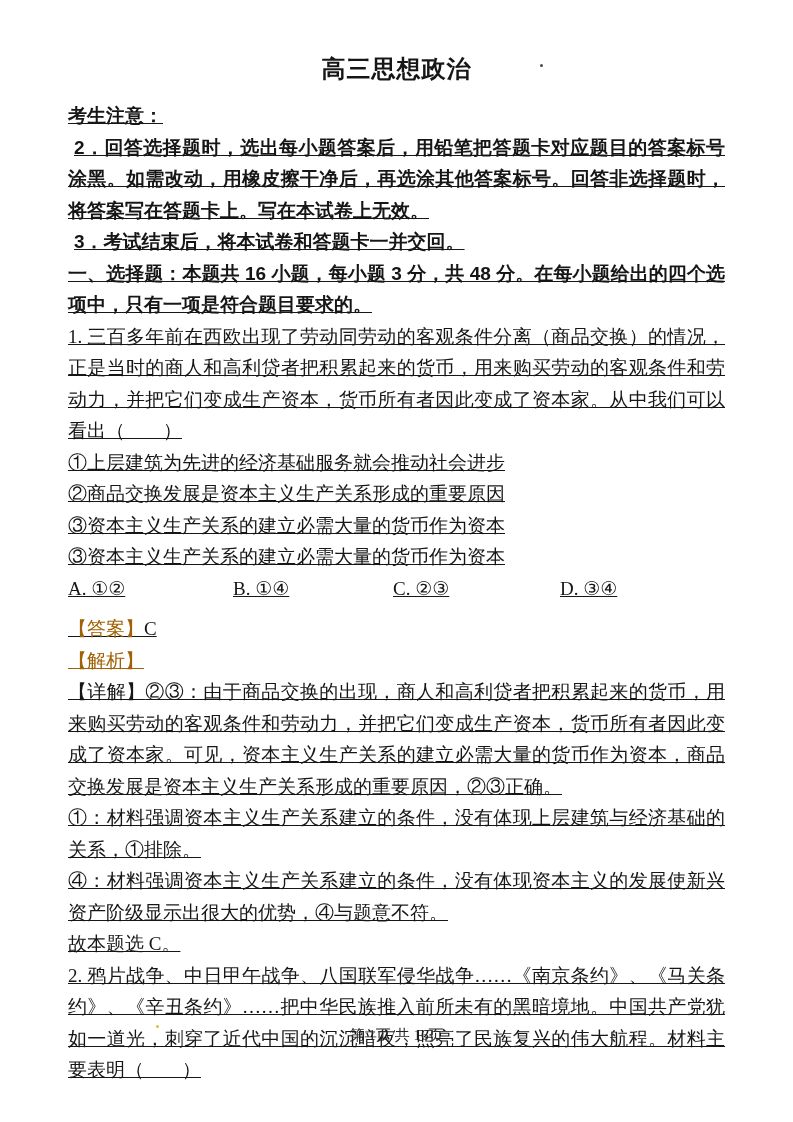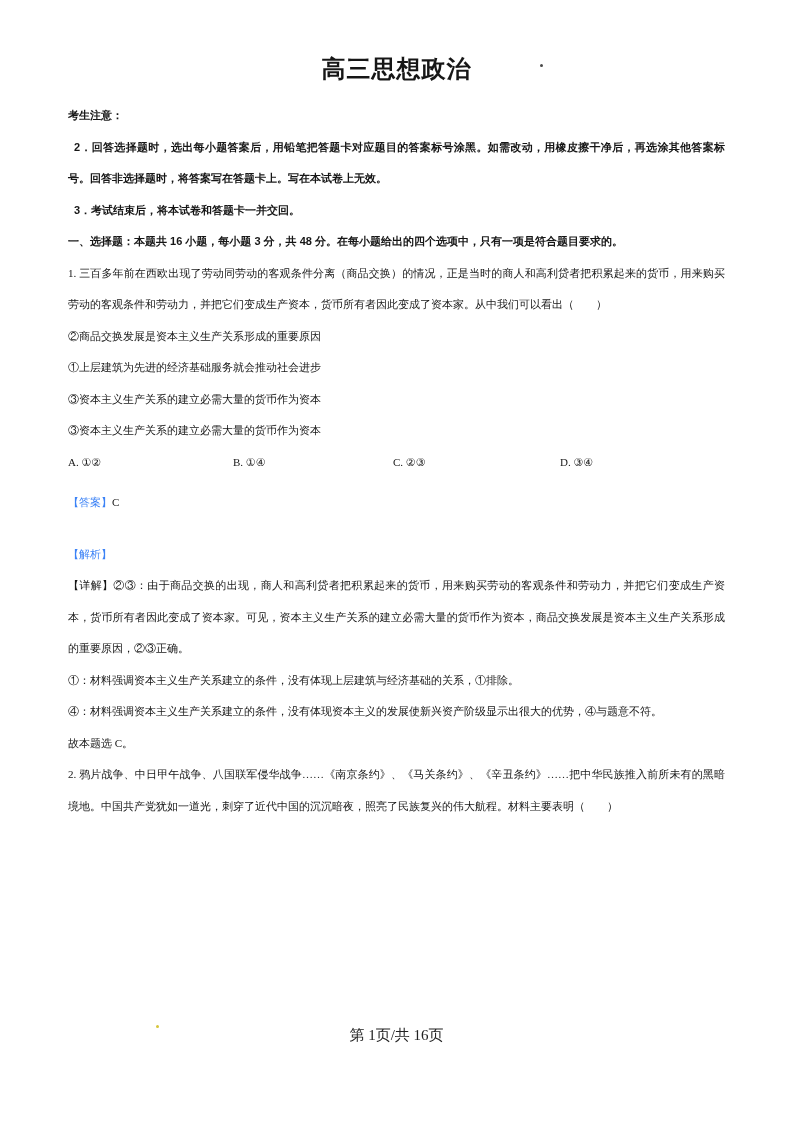--- a/index.html
+++ b/index.html
@@ -19,40 +19,41 @@
     margin: 0 0 16px 0;
     text-align: center;
     font-size: 24px;
     font-weight: 700;
     line-height: 30px;
     font-family: "Liberation Serif", serif;
     letter-spacing: 1px;
   }
   p { margin: 0; }
   .line {
-    font-size: 11px;
+    font-size: 19px;
     line-height: 31.5px;
+    text-decoration: underline;
   }
   .hei {
     font-family: "Liberation Sans", sans-serif;
     font-weight: 700;
   }
   .just { text-align: justify; }
   .notice { text-indent: 6px; }
   .stmt { line-height: 31.5px; }
   .choices {
     display: flex;
     align-items: flex-start;
   }
   .choice-a { width: 165px; }
   .choice-b { width: 160px; }
   .choice-c { width: 167px; }
   .choice-d { flex: 1; }
   .answer-line { margin-top: 9px; }
-  .blue { color: #3b82f6; margin-top: 20px; }
+  .blue { color: #a16207; }
   .footer {
     position: absolute;
     left: 0;
     right: 0;
     top: 1026px;
     text-align: center;
     font-size: 15px;
     color: #222222;
     font-family: "Liberation Serif", serif;
   }
@@ -82,22 +83,22 @@
     <h1 class="title">高三思想政治</h1>
 
     <p class="line hei">考生注意：</p>
     <p class="line hei just notice">2．回答选择题时，选出每小题答案后，用铅笔把答题卡对应题目的答案标号涂黑。如需改动，用橡皮擦干净后，再选涂其他答案标号。回答非选择题时，将答案写在答题卡上。写在本试卷上无效。</p>
     <p class="line hei just notice">3．考试结束后，将本试卷和答题卡一并交回。</p>
 
     <p class="line hei just">一、选择题：本题共 16 小题，每小题 3 分，共 48 分。在每小题给出的四个选项中，只有一项是符合题目要求的。</p>
 
     <p class="line just">1. 三百多年前在西欧出现了劳动同劳动的客观条件分离（商品交换）的情况，正是当时的商人和高利贷者把积累起来的货币，用来购买劳动的客观条件和劳动力，并把它们变成生产资本，货币所有者因此变成了资本家。从中我们可以看出（　　）</p>
 
+    <div class="line stmt">①上层建筑为先进的经济基础服务就会推动社会进步</div>
     <div class="line stmt">②商品交换发展是资本主义生产关系形成的重要原因</div>
-    <div class="line stmt">①上层建筑为先进的经济基础服务就会推动社会进步</div>
     <div class="line stmt">③资本主义生产关系的建立必需大量的货币作为资本</div>
     <div class="line stmt">③资本主义生产关系的建立必需大量的货币作为资本</div>
 
     <div class="line choices">
       <span class="choice-a">A. ①②</span>
       <span class="choice-b">B. ①④</span>
       <span class="choice-c">C. ②③</span>
       <span class="choice-d">D. ③④</span>
     </div>
 

